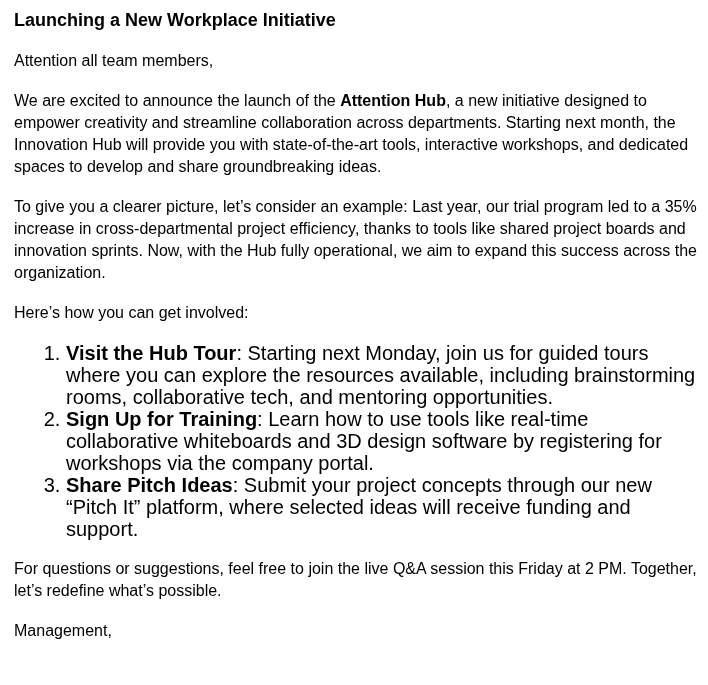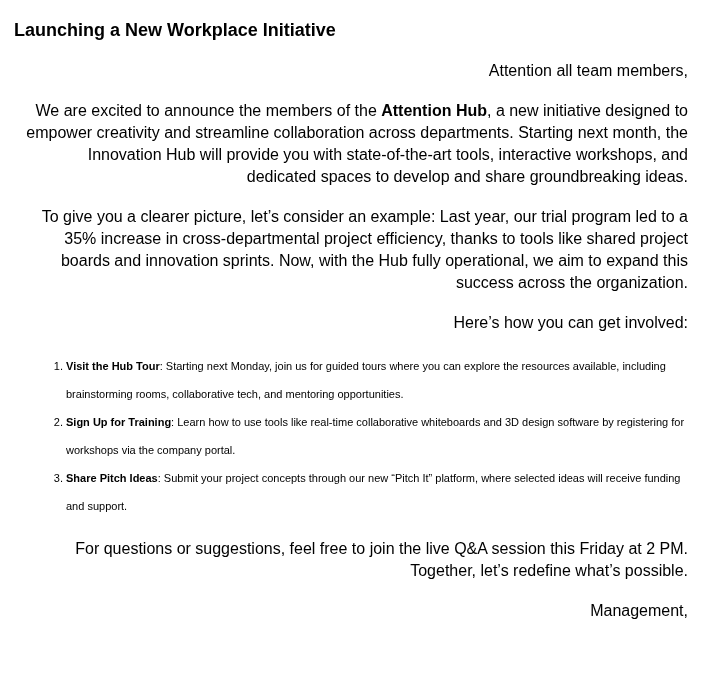--- a/index.html
+++ b/index.html
@@ -8,55 +8,54 @@
     background: #ffffff;
   }
   body {
     width: 708px;
     height: 685px;
     overflow: hidden;
     color: #000000;
     font-family: "Liberation Sans", "DejaVu Sans", sans-serif;
   }
   .doc {
-    padding: 18px 8px 0 14px;
+    padding: 8px 8px 0 14px;
   }
   h1.doc-title {
     font-size: 18px;
     line-height: 24px;
     font-weight: bold;
     margin: 0 0 16px 0;
   }
   .doc p {
     font-size: 16px;
     line-height: 22px;
-    margin: 18px 12px;
-    text-align: right;
+    margin: 18px 0;
   }
   .doc ol {
-    font-size: 11px;
-    line-height: 28px;
+    font-size: 20px;
+    line-height: 22px;
     margin: 4px 0;
     padding: 0 0 0 52px;
   }
   .doc ol li {
     margin: 0;
   }
   b { font-weight: bold; }
 </style>
 </head>
 <body>
 
 <div class="doc">
 
   <h1 class="doc-title">Launching a New Workplace Initiative</h1>
 
   <p>Attention all team members,</p>
 
-  <p><span>We are excited to announce the members of the </span><b>Attention Hub</b><span>, a new initiative designed to empower creativity and streamline collaboration across departments. Starting next month, the Innovation Hub will provide you with state-of-the-art tools, interactive workshops, and dedicated spaces to develop and share groundbreaking ideas.</span></p>
+  <p><span>We are excited to announce the launch of the </span><b>Attention Hub</b><span>, a new initiative designed to empower creativity and streamline collaboration across departments. Starting next month, the Innovation Hub will provide you with state-of-the-art tools, interactive workshops, and dedicated spaces to develop and share groundbreaking ideas.</span></p>
 
   <p>To give you a clearer picture, let’s consider an example: Last year, our trial program led to a 35% increase in cross-departmental project efficiency, thanks to tools like shared project boards and innovation sprints. Now, with the Hub fully operational, we aim to expand this success across the organization.</p>
 
   <p>Here’s how you can get involved:</p>
 
   <ol>
     <li><b>Visit the Hub Tour</b><span>: Starting next Monday, join us for guided tours where you can explore the resources available, including brainstorming rooms, collaborative tech, and mentoring opportunities.</span></li>
     <li><b>Sign Up for Training</b><span>: Learn how to use tools like real-time collaborative whiteboards and 3D design software by registering for workshops via the company portal.</span></li>
     <li><b>Share Pitch Ideas</b><span>: Submit your project concepts through our new “Pitch It” platform, where selected ideas will receive funding and support.</span></li>
   </ol>

